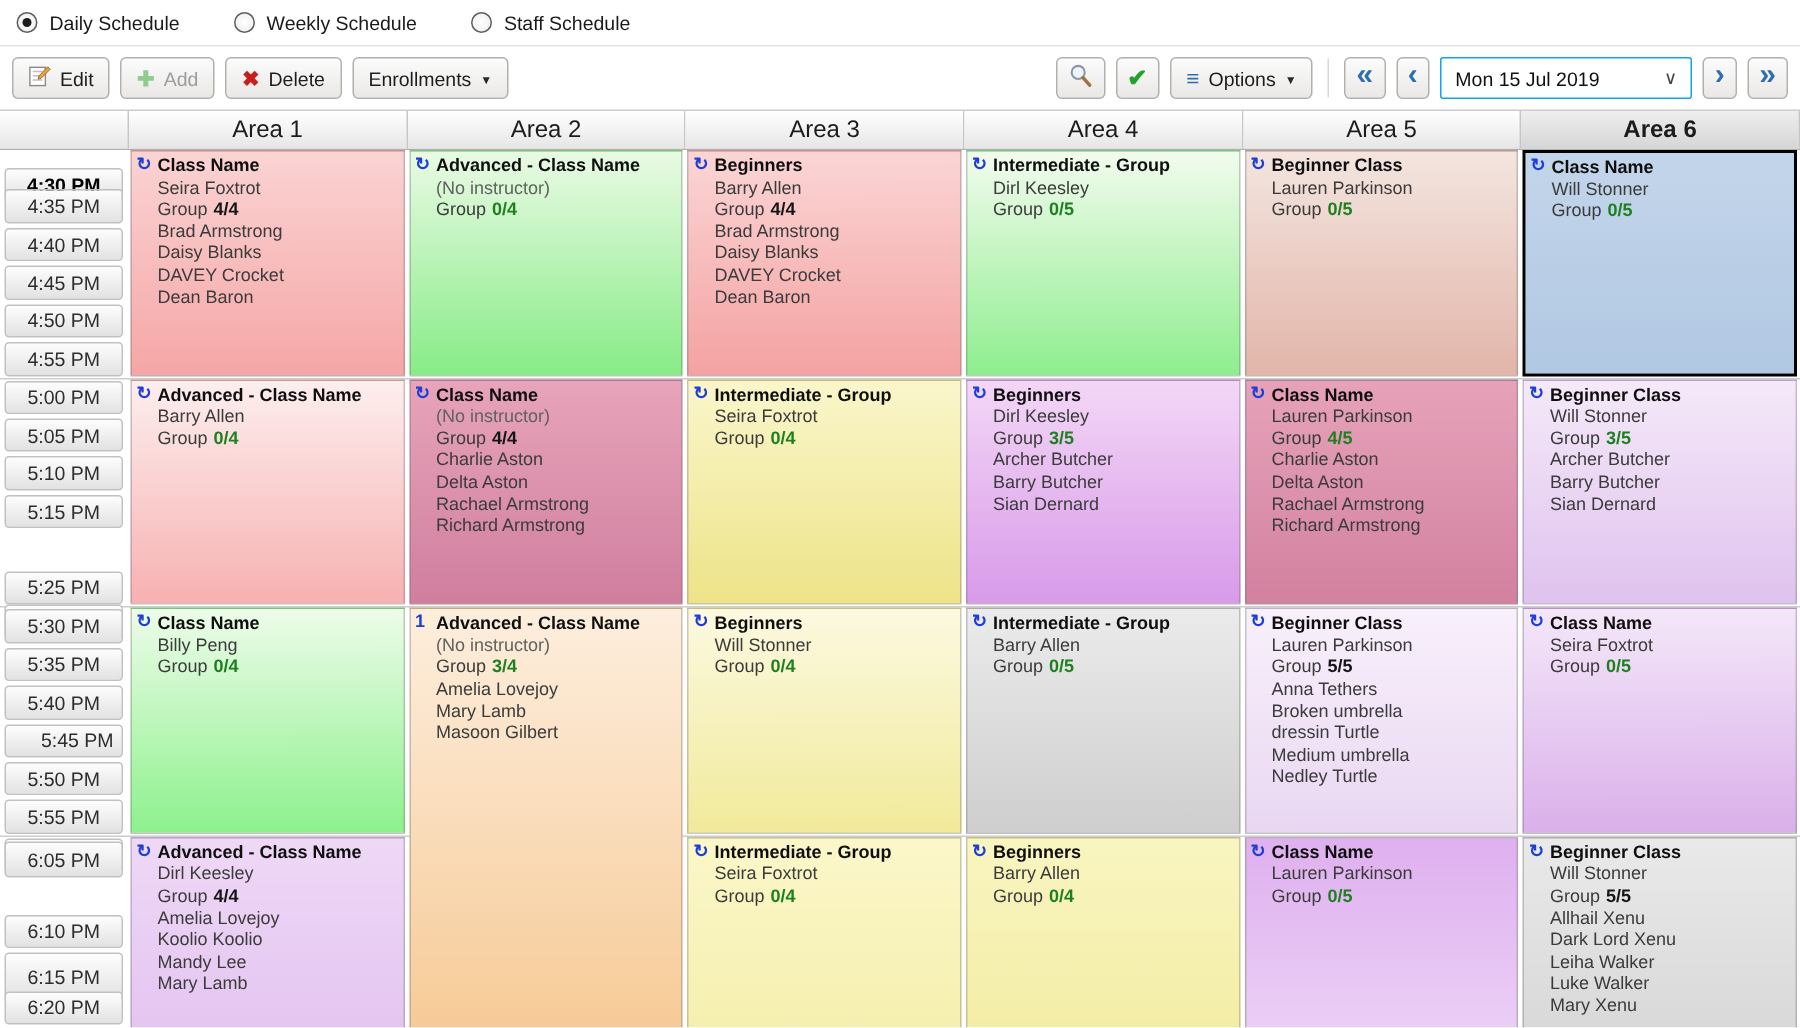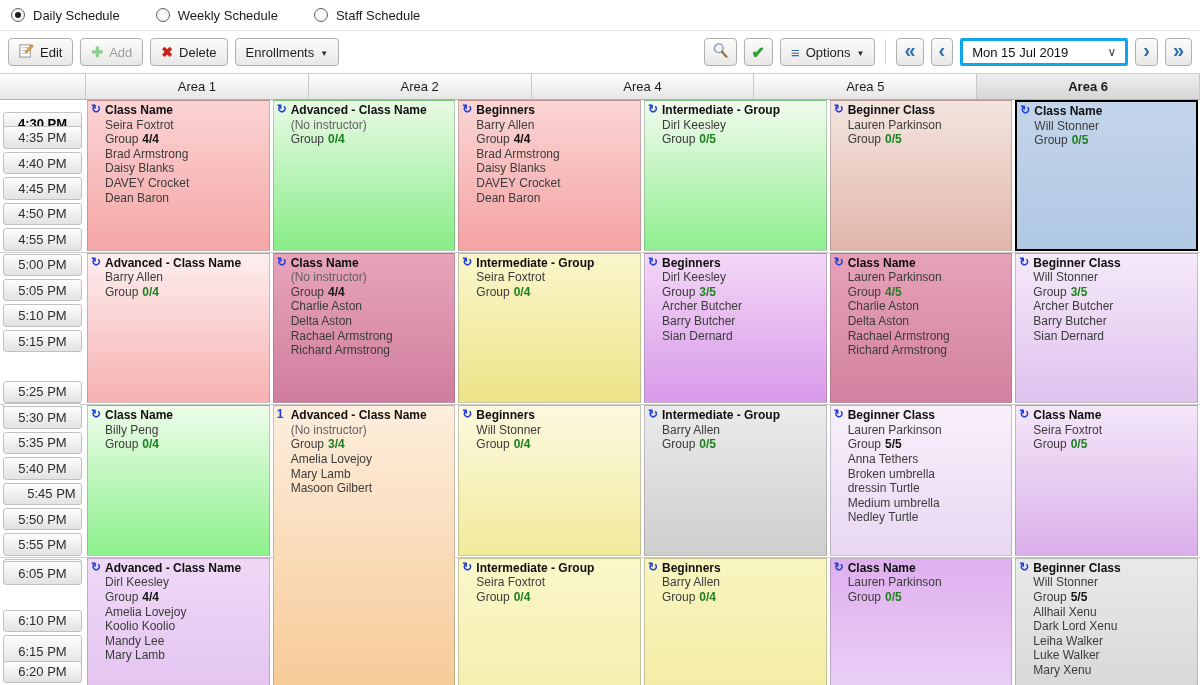--- a/index.html
+++ b/index.html
@@ -20,25 +20,25 @@
   .tbtn.disabled { color:#9d9d9d; }
   .tbtn.iconbtn { padding:0 7px; }
   .caret { font-size:8px; color:#2a2a2a; transform:translateY(1px); }
   .sep { width:1px; height:26px; background:#d8d8d8; margin:0 3px; flex:0 0 auto; }
   .spacer { flex:1; }
   .glyph-add { color:#90cc90; font-weight:bold; font-size:14px; }
   .glyph-del { color:#c81f1e; font-weight:bold; font-size:14px; }
   .glyph-check { color:#27a02c; font-weight:bold; font-size:16px; text-shadow:0 1px 0 #d8ecd8; }
   .glyph-opt { color:#2e6fb2; font-weight:bold; font-size:15px; }
   .navglyph { font-size:20px; font-weight:bold; color:#2e6fb2; line-height:1; transform:translateY(-2px); }
-  .datebox { height:28px; width:168px; background:#fff; border:3px solid #0ea5e9; border-radius:2px; display:flex; align-items:center; justify-content:space-between; padding:0 9px; font-size:13px; color:#101010; }
+  .datebox { height:28px; width:168px; background:#fff; border:1px solid #0ea5e9; border-radius:2px; display:flex; align-items:center; justify-content:space-between; padding:0 9px; font-size:13px; color:#101010; }
   .combocaret { color:#444; font-size:12px; }
   
   .grid-header { height:26px; display:flex; border-bottom:1px solid #b1b1b1; }
-  .ghcell { background:linear-gradient(#ffffff,#e6e6e6); border-right:1px solid #c6c6c6; font-size:13px; color:#1c1c1c; display:flex; align-items:center; justify-content:center; }
+  .ghcell { background:linear-gradient(#ffffff,#e6e6e6); border-right:1px solid #c6c6c6; font-size:16px; color:#1c1c1c; display:flex; align-items:center; justify-content:center; }
   .ghcell.corner { width:86px; flex:0 0 auto; }
   .ghcell.area { flex:1; }
   .ghcell.selcol { background:linear-gradient(#eeeeee,#d6d6d6); font-weight:bold; }
   .gbody { position:relative; height:585px; overflow:hidden; background:#fff; }
   .hline { position:absolute; left:0; right:0; height:1px; background:#cdcdcd; }
   .timebtn { position:absolute; left:3px; width:79px; background:linear-gradient(#fdfdfd,#e2e2e2); border:1px solid #c1c1c1; border-radius:3px; font-size:13px; color:#2d2d2d; display:flex; align-items:center; justify-content:center; }
   .timebtn.seltime { font-weight:bold; color:#000; }
   .event { position:absolute; font-size:12px; color:#3b3b3b; line-height:14.6px; padding:2px 4px 0 17px; overflow:hidden; border:1px solid rgba(110,110,110,0.35); }
   .event.selected { border:2px solid #000; }
   .ev-icon { position:absolute; left:3px; top:1px; color:#1e3ed8; font-weight:bold; font-size:12px; line-height:14px; }
@@ -128,20 +128,23 @@
   </button>
 </div>
 
 <div class="grid-header">
     <div class="ghcell corner"></div>
     <div class="ghcell area">
       <span>Area 1</span>
     </div>
     <div class="ghcell area">
       <span>Area 2</span>
+    </div>
+    <div class="ghcell area">
+      <span>Area 3</span>
     </div>
     <div class="ghcell area">
       <span>Area 4</span>
     </div>
     <div class="ghcell area">
       <span>Area 5</span>
     </div>
     <div class="ghcell area selcol">
       <span>Area 6</span>
     </div>

